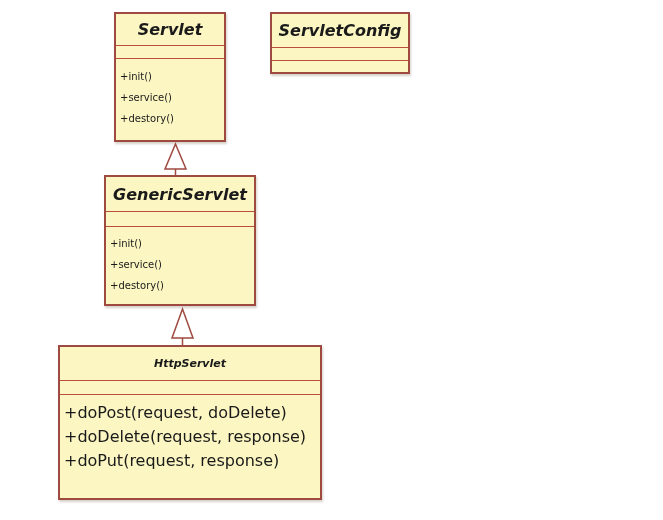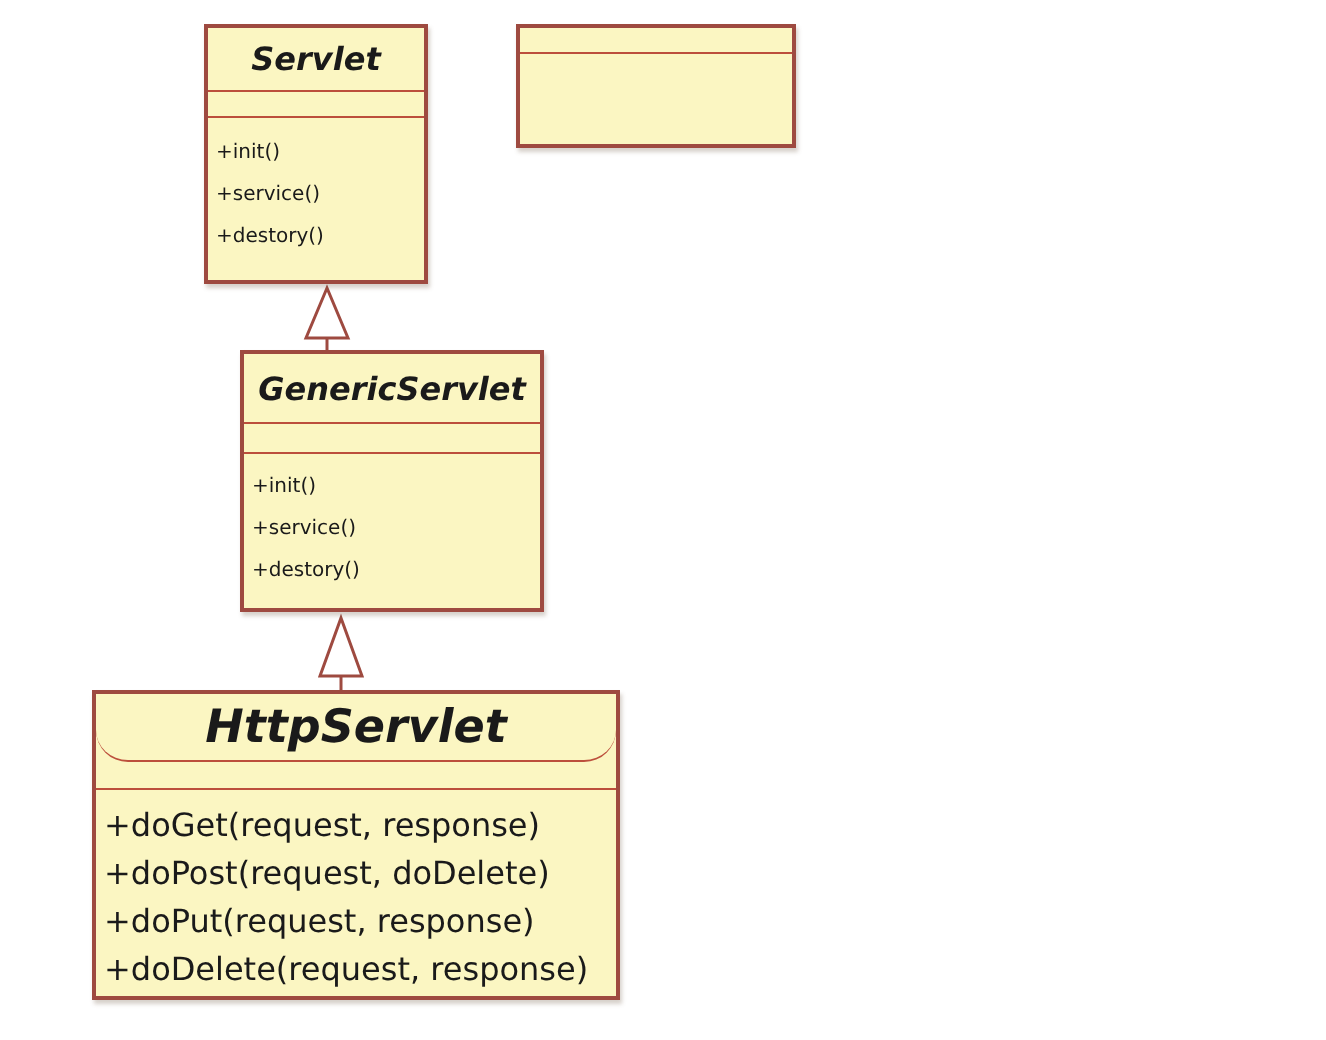--- a/index.html
+++ b/index.html
@@ -9,21 +9,21 @@
     --text:#1A1A1A;
     --background:#FFFFFF;
   }
   html,body{margin:0;padding:0;}
   body{
     width:663px;height:520px;
     background:var(--background);
     font-family:"Liberation Sans",sans-serif;
     position:relative;overflow:hidden;
   }
-  #canvas{position:absolute;left:0;top:0;width:527px;height:520px;}
+  #canvas{position:absolute;left:12px;top:0;width:527px;height:520px;}
   .uml-class{
     position:absolute;box-sizing:border-box;
     background:var(--box-fill);
     border:2px solid var(--box-border);
     display:flex;flex-direction:column;
     box-shadow:1px 2px 2px rgba(110,90,70,0.28);
   }
   .uml-title{
     font-family:"DejaVu Sans",sans-serif;
     font-weight:bold;font-style:italic;
@@ -50,27 +50,27 @@
   #box-servlet .uml-attrs{height:13px;}
 
   #box-config{left:258px;top:12px;width:140px;height:62px;}
   #box-config .uml-title{height:34px;}
   #box-config .uml-attrs{height:13px;}
 
   #box-context{left:412px;top:12px;width:161px;height:63px;}
   #box-context .uml-title{height:34px;}
   #box-context .uml-attrs{height:14px;}
 
-  #box-generic{left:92px;top:175px;width:152px;height:131px;margin-left:28px;}
+  #box-generic{left:92px;top:175px;width:152px;height:131px;}
   #box-generic .uml-title{height:35px;}
   #box-generic .uml-attrs{height:15px;}
   #box-generic .uml-methods{padding-top:6px;}
 
   #box-http{left:46px;top:345px;width:264px;height:155px;}
-  #box-http .uml-title{height:34px;font-size:23px;border-radius:16px;}
+  #box-http .uml-title{height:34px;font-size:11px;}
   #box-http .uml-attrs{height:14px;}
   #box-http .uml-methods{padding-top:6px;font-size:16px;}
   #box-http .uml-methods .m{line-height:24px;}
 
   #arrow-layer{position:absolute;left:0;top:0;width:663px;height:520px;pointer-events:none;}
   #arrow-layer path{fill:#fff;stroke:var(--box-border);stroke-width:1.5;stroke-linejoin:miter;}
   #arrow-layer line{stroke:var(--box-border);stroke-width:1.5;}
 </style>
 </head>
 <body>
@@ -92,39 +92,39 @@
     <div class="uml-title">Servlet</div>
     <div class="uml-attrs"></div>
     <div class="uml-methods">
       <div class="m">+init()</div>
       <div class="m">+service()</div>
       <div class="m">+destory()</div>
     </div>
   </div>
 
   <div class="uml-class" id="box-config">
+    <div class="uml-title">ServletConfig</div>
     <div class="uml-attrs"></div>
     <div class="uml-methods"></div>
   </div>
 
 
   <div class="uml-class" id="box-generic">
     <div class="uml-title">GenericServlet</div>
     <div class="uml-attrs"></div>
     <div class="uml-methods">
       <div class="m">+init()</div>
       <div class="m">+service()</div>
       <div class="m">+destory()</div>
     </div>
   </div>
 
   <div class="uml-class" id="box-http">
     <div class="uml-title">HttpServlet</div>
     <div class="uml-attrs"></div>
     <div class="uml-methods">
-      <div class="m">+doGet(request, response)</div>
       <div class="m">+doPost(request, doDelete)</div>
+      <div class="m">+doDelete(request, response)</div>
       <div class="m">+doPut(request, response)</div>
-      <div class="m">+doDelete(request, response)</div>
     </div>
   </div>
 
 </div>
 
 </body></html>

